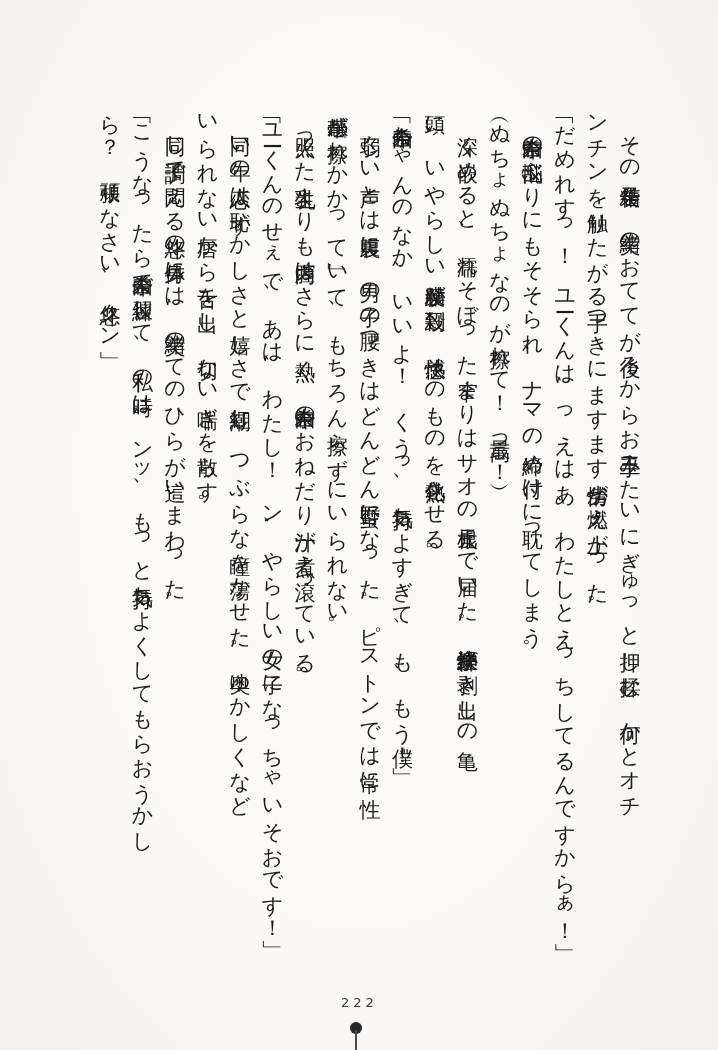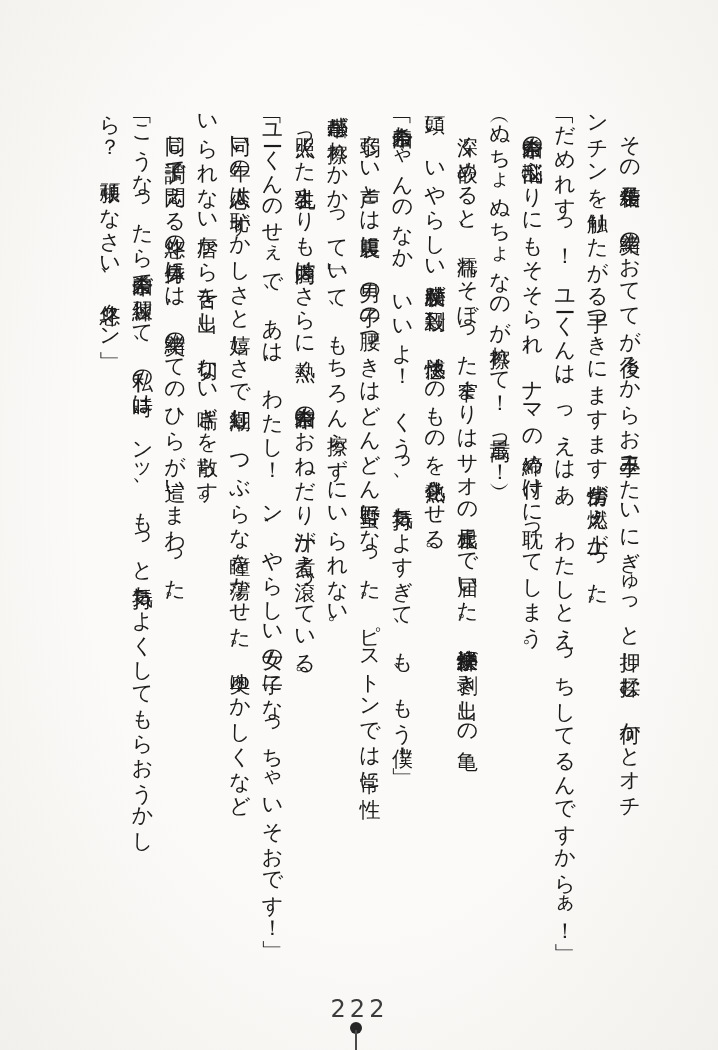--- a/index.html
+++ b/index.html
@@ -33,21 +33,21 @@
   }
   .ind0  { text-indent: 0; }
   .ind05 { text-indent: 10px; }  
   .ind1  { text-indent: 21px; }  
   .page-number {
     position: absolute;
     left: 1px; right: 0;
     top: 995px;
     text-align: center;
     font-family: "DejaVu Sans", "Liberation Sans", sans-serif;
-    font-size: 24px;
+    font-size: 13px;
     letter-spacing: 4px;
     color: #3c3c3c;
   }
   .reg-dot {
     position: absolute;
     left: 350px; top: 1022px;
     width: 12px; height: 12px;
     border-radius: 50%;
     background: #262626;
   }

